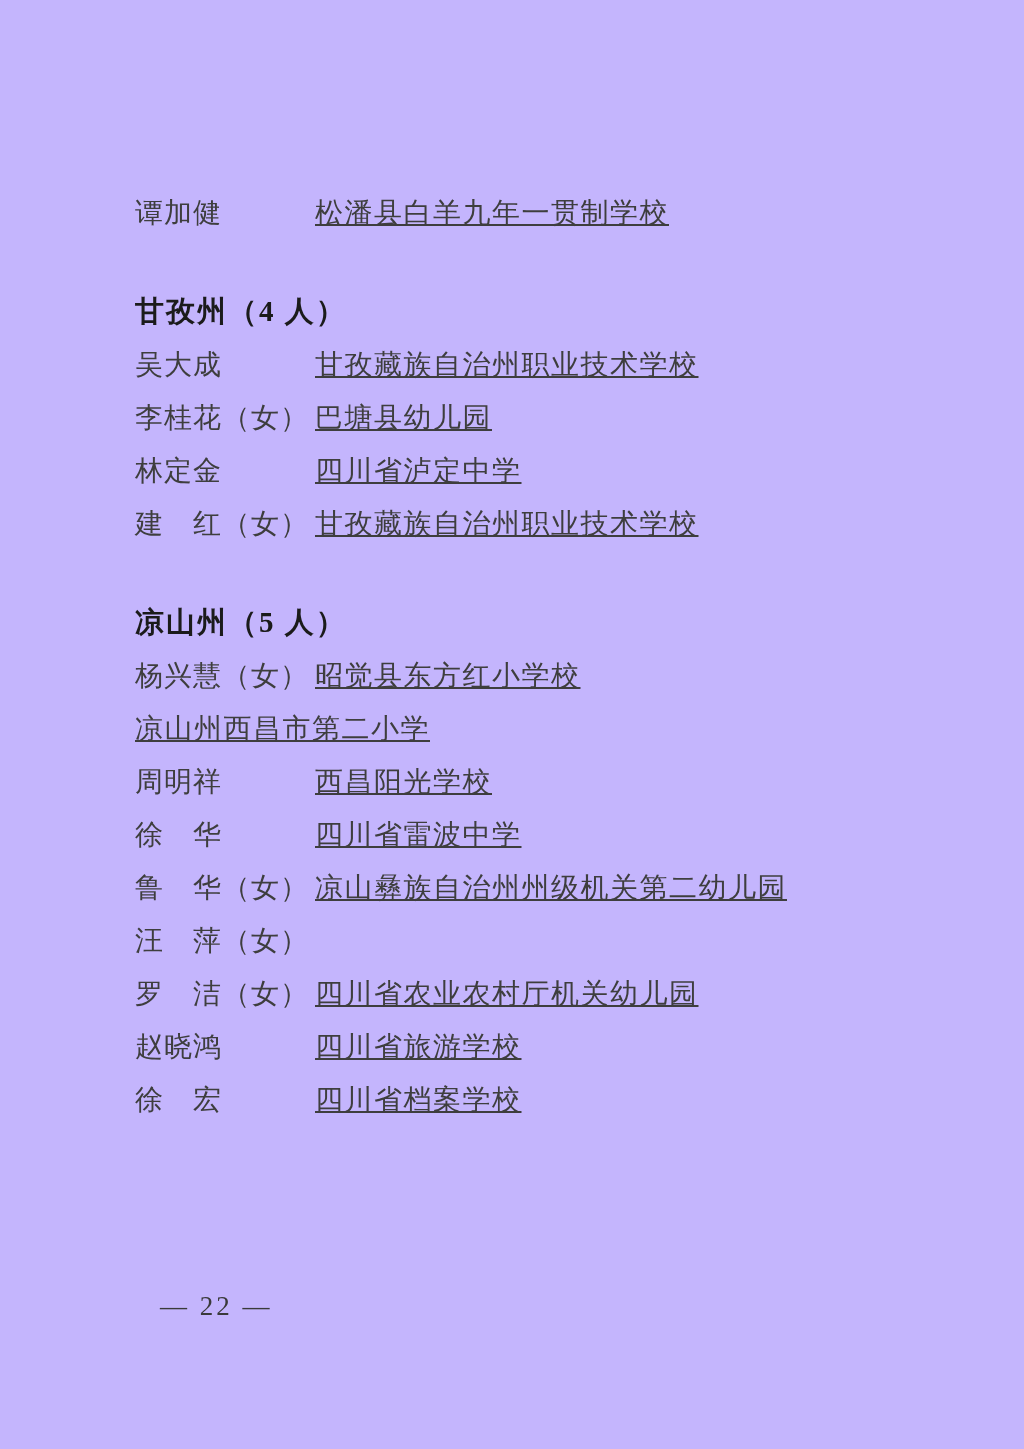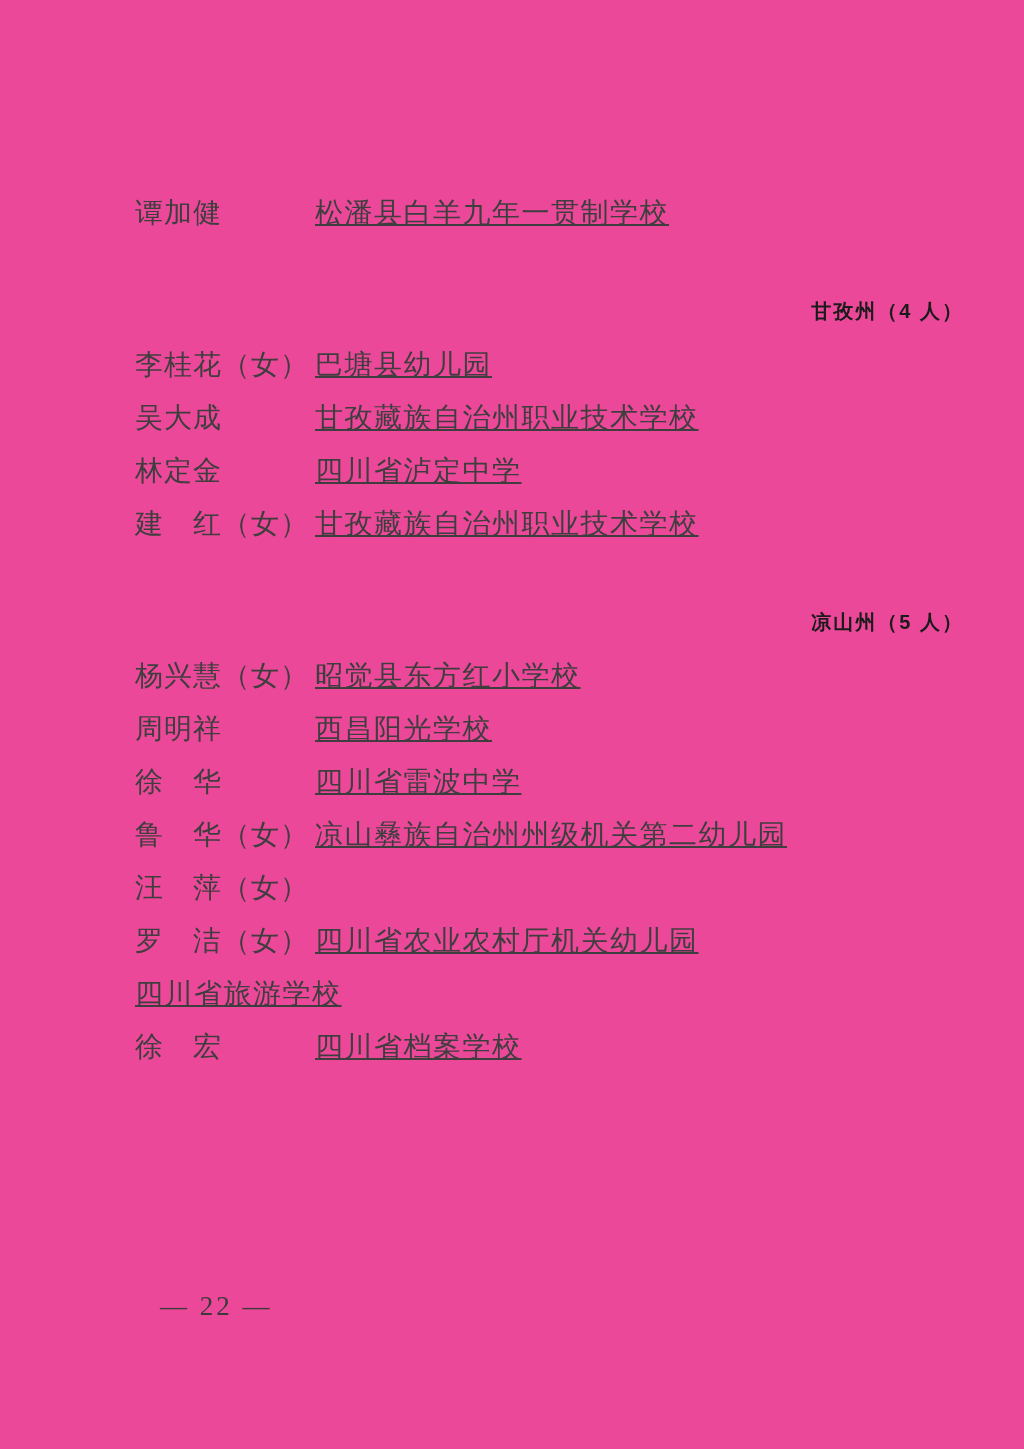--- a/index.html
+++ b/index.html
@@ -4,43 +4,42 @@
 <style>
   html, body {
     margin: 0;
     padding: 0;
     background: #ffffff;
   }
   .page {
     position: relative;
     width: 1024px;
     height: 1449px;
-    background: #ec4899;
+    background: #c4b5fd;
     overflow: hidden;
     font-family: "Liberation Serif", "DejaVu Serif", serif;
     color: #3e3e3e;
   }
   .doc-body {
     position: absolute;
     top: 0;
     left: 0;
     right: 0;
     padding: 186px 60px 0 135px;
     box-sizing: border-box;
   }
   .section { }
   .section-heading {
     margin-top: 46px;
-    font-size: 20px;
+    font-size: 29px;
     line-height: 53px;
     font-weight: 700;
     letter-spacing: 2px;
     color: #1b1b1b;
-    font-family: Liberation Sans, sans-serif;
-    text-align: right;
+    font-family: Liberation Serif, serif;
   }
   .section:first-child .section-heading { margin-top: 0; }
   .person-row {
     display: flex;
     font-size: 28px;
     line-height: 53px;
   }
   .person-name {
     flex: none;
     width: 180px;
@@ -73,27 +72,27 @@
   <div class="person-row">
     <div class="person-name">谭加健</div>
     <div class="person-school">松潘县白羊九年一贯制学校</div>
   </div>
 </div>
 
   <div class="section">
     <div class="section-heading">甘孜州（4 人）</div>
 
   <div class="person-row">
-    <div class="person-name">李桂花（女）</div>
-    <div class="person-school">巴塘县幼儿园</div>
+    <div class="person-name">吴大成</div>
+    <div class="person-school">甘孜藏族自治州职业技术学校</div>
   </div>
 
   <div class="person-row">
-    <div class="person-name">吴大成</div>
-    <div class="person-school">甘孜藏族自治州职业技术学校</div>
+    <div class="person-name">李桂花（女）</div>
+    <div class="person-school">巴塘县幼儿园</div>
   </div>
 
   <div class="person-row">
     <div class="person-name">林定金</div>
     <div class="person-school">四川省泸定中学</div>
   </div>
 
   <div class="person-row">
     <div class="person-name">建　红（女）</div>
     <div class="person-school">甘孜藏族自治州职业技术学校</div>
@@ -102,20 +101,21 @@
 
   <div class="section">
     <div class="section-heading">凉山州（5 人）</div>
 
   <div class="person-row">
     <div class="person-name">杨兴慧（女）</div>
     <div class="person-school">昭觉县东方红小学校</div>
   </div>
 
   <div class="person-row">
+    <div class="person-school">凉山州西昌市第二小学</div>
   </div>
 
   <div class="person-row">
     <div class="person-name">周明祥</div>
     <div class="person-school">西昌阳光学校</div>
   </div>
 
   <div class="person-row">
     <div class="person-name">徐　华</div>
     <div class="person-school">四川省雷波中学</div>
@@ -132,20 +132,21 @@
   <div class="person-row">
     <div class="person-name">汪　萍（女）</div>
   </div>
 
   <div class="person-row">
     <div class="person-name">罗　洁（女）</div>
     <div class="person-school">四川省农业农村厅机关幼儿园</div>
   </div>
 
   <div class="person-row">
+    <div class="person-name">赵晓鸿</div>
     <div class="person-school">四川省旅游学校</div>
   </div>
 
   <div class="person-row">
     <div class="person-name">徐　宏</div>
     <div class="person-school">四川省档案学校</div>
   </div>
 </div>
 </div>
   <div class="page-number">— 22 —</div>

